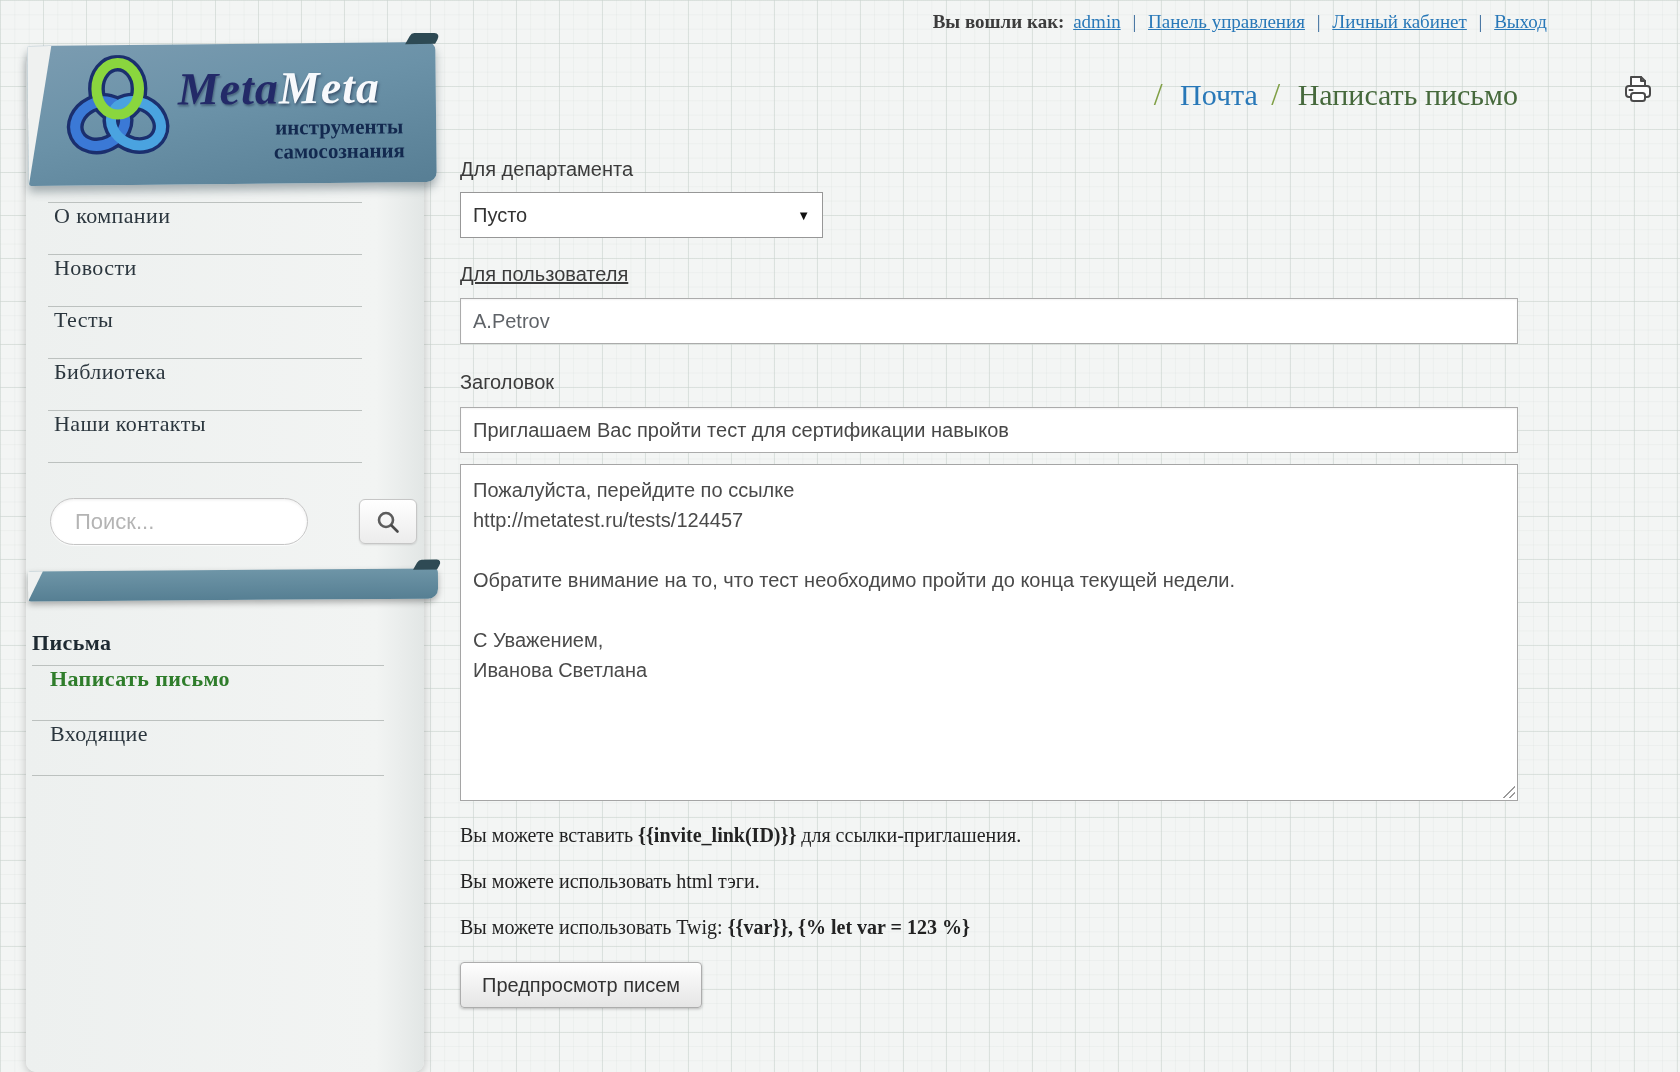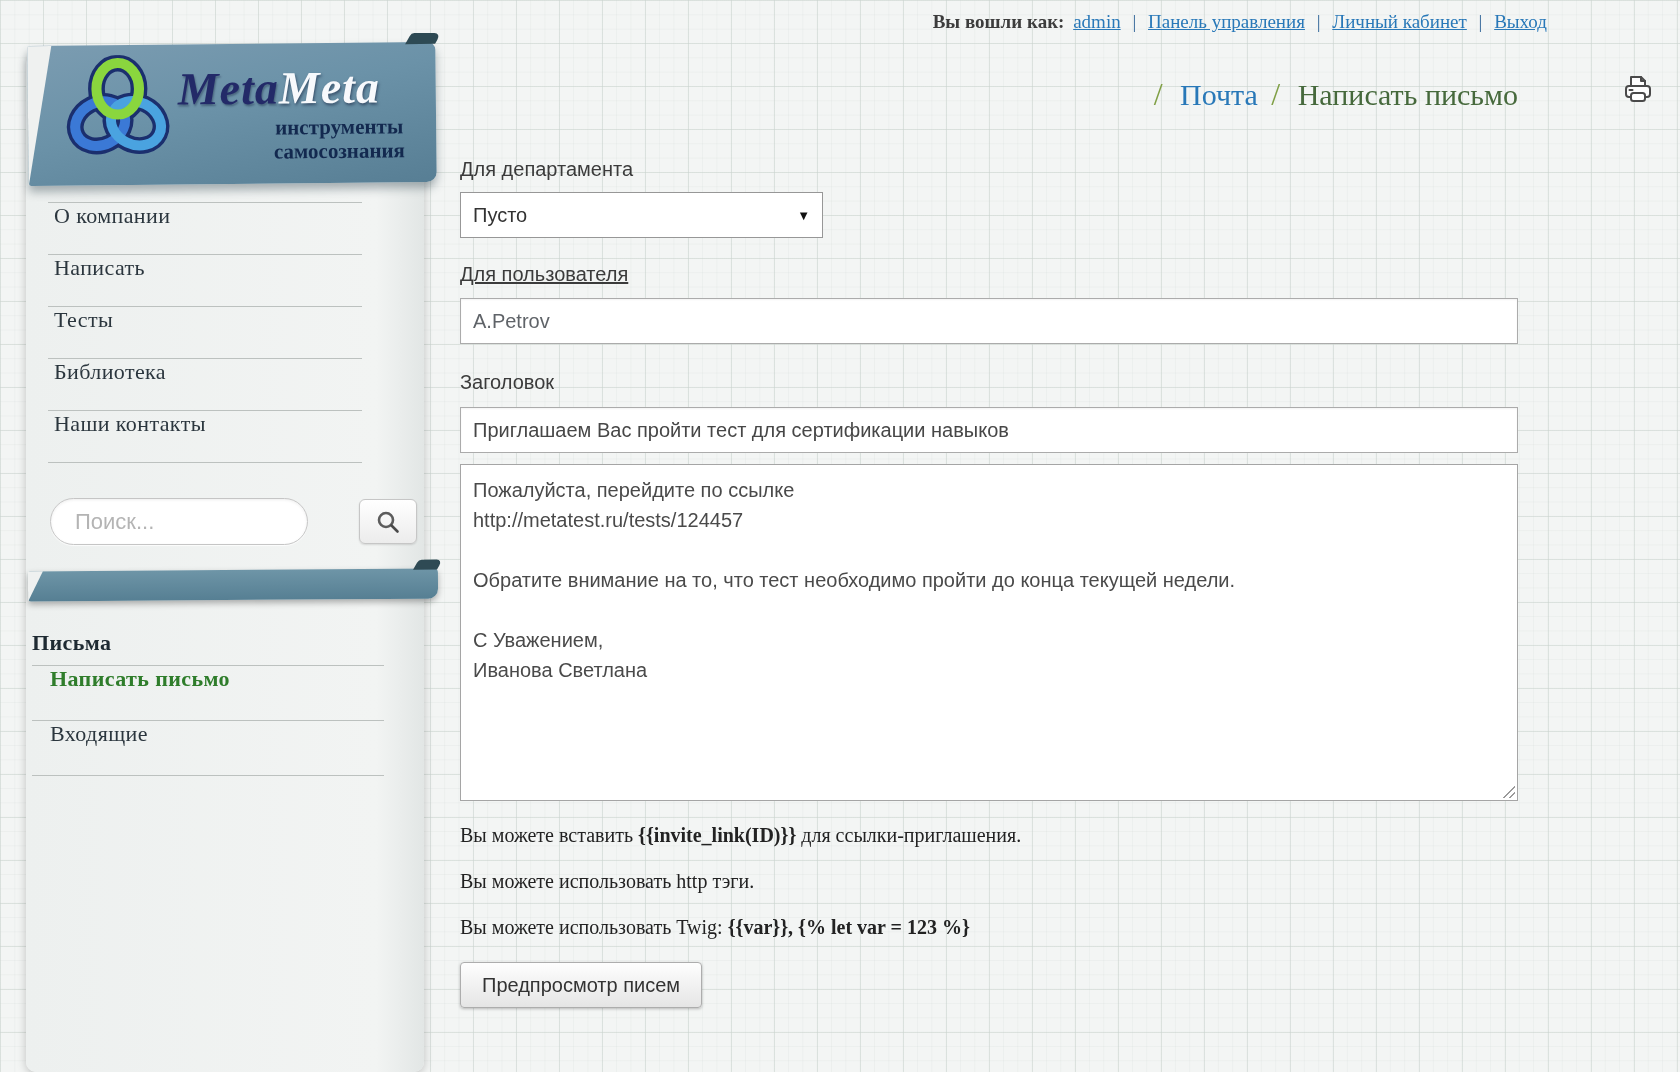--- a/index.html
+++ b/index.html
@@ -142,21 +142,21 @@
       <div class="tagline">
         <span>инструменты</span><br>
         <span>самосознания</span>
       </div>
     </div>
   </div>
 
   <nav class="side-menu">
     <ul>
       <li>О компании</li>
-      <li>Написать</li>
+      <li>Новости</li>
       <li>Тесты</li>
       <li>Библиотека</li>
       <li>Наши контакты</li>
     </ul>
   </nav>
 
   <div class="search-row">
     <input class="search-input" type="text" placeholder="Поиск..." style="">
     <button class="search-btn">
       <svg width="26" height="26" viewBox="0 0 26 26" fill="none" stroke="#5c5c5c" stroke-width="2.6" stroke-linecap="round">
@@ -202,19 +202,19 @@
 http://metatest.ru/tests/124457
 
 Обратите внимание на то, что тест необходимо пройти до конца текущей недели.
 
 С Уважением,
 Иванова Светлана</textarea>
       <div class="grip"></div>
     </div>
 
     <p class="hint first"><span>Вы можете вставить </span><b>{{invite_link(ID)}}</b><span> для ссылки-приглашения.</span></p>
-    <p class="hint"><span>Вы можете использовать http тэги.</span><b></b><span></span></p>
+    <p class="hint"><span>Вы можете использовать html тэги.</span><b></b><span></span></p>
     <p class="hint"><span>Вы можете использовать Twig: </span><b>{{var}}, {% let var = 123 %}</b><span></span></p>
 
     <button class="preview-btn">Предпросмотр писем</button>
 
   </div>
 </div>
 
 </body></html>

